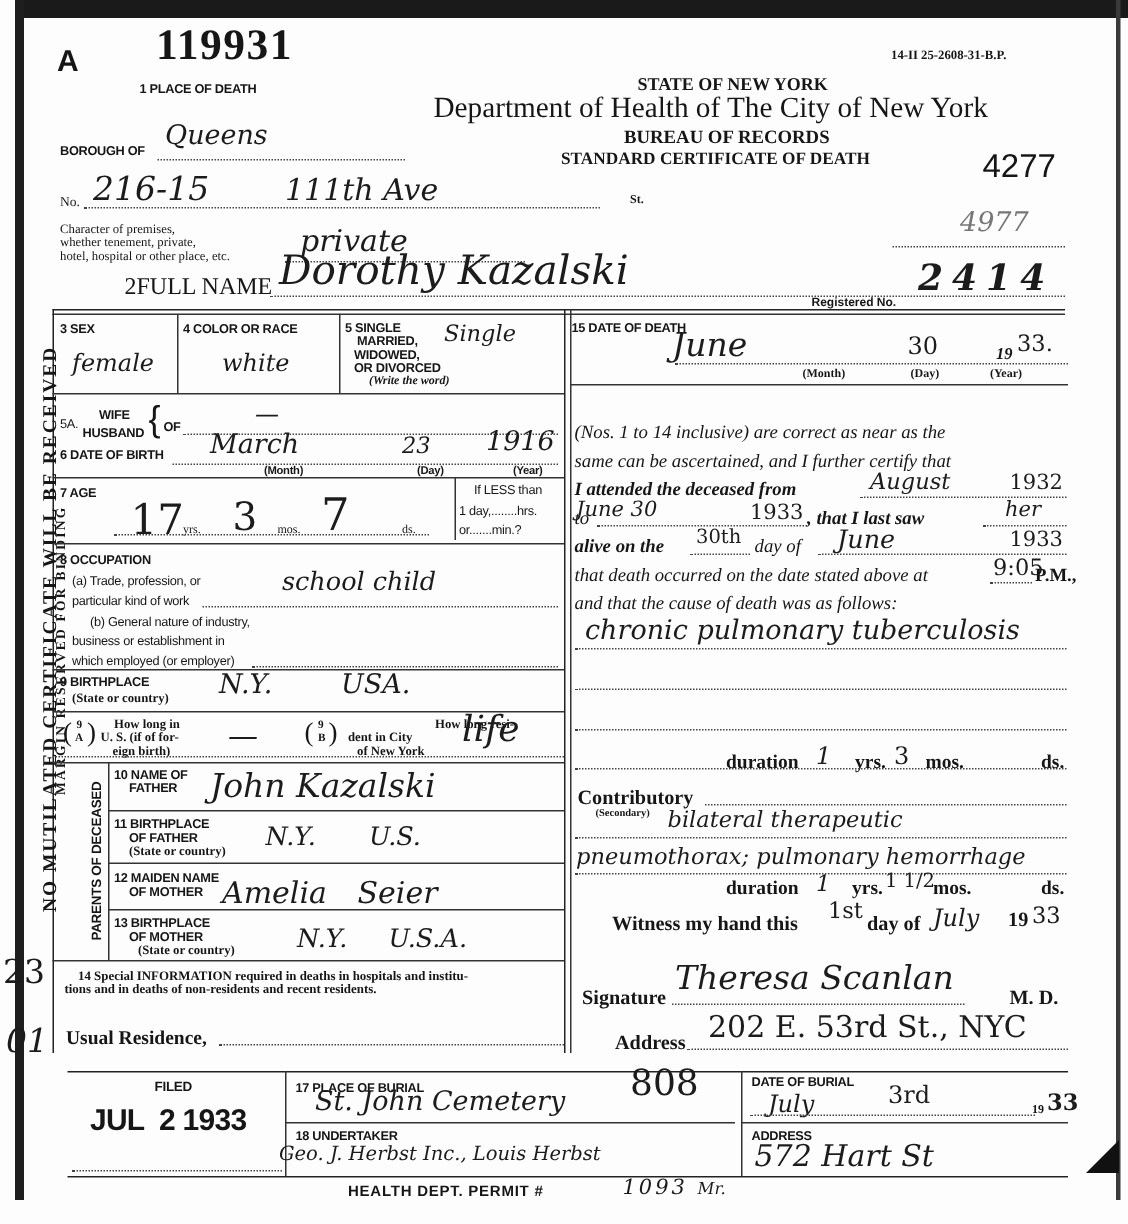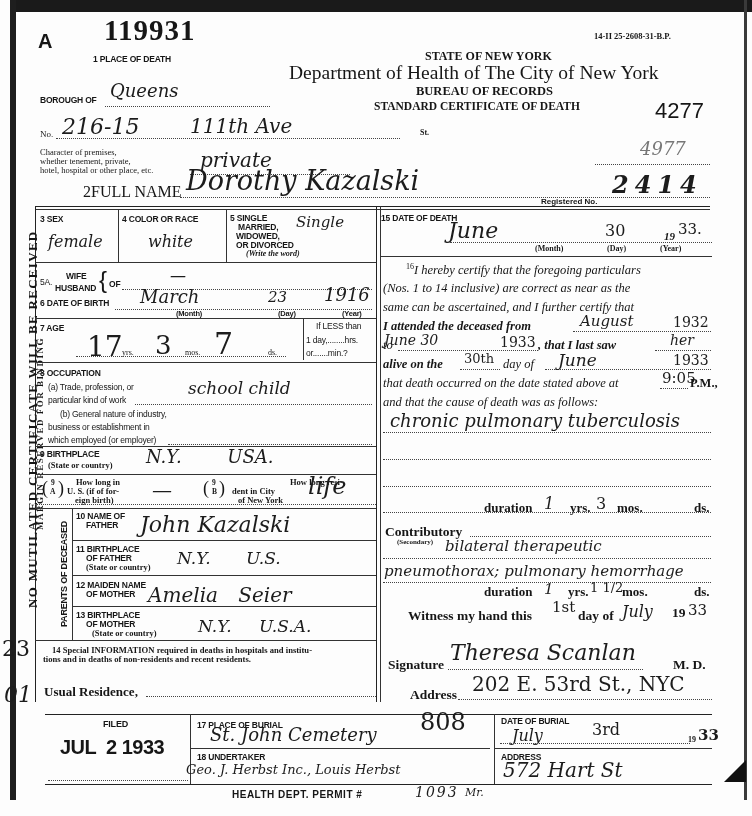--- a/index.html
+++ b/index.html
@@ -192,21 +192,20 @@
   <div class="abs hand" style="left:448px;top:218px;font-size:22px;">June</div>
   <div class="abs hand" style="left:605px;top:221px;font-size:16px;font-style:normal;">30</div>
   <div class="abs serif" style="left:664px;top:230px;font-size:11px;font-style:italic;font-weight:bold;">19</div>
   <div class="abs hand" style="left:678px;top:220px;font-size:15px;font-style:normal;">33.</div>
   <div class="dl" style="left:450px;top:242px;width:262px;"></div>
   <div class="abs serif" style="left:535px;top:244px;font-size:8px;font-weight:bold;">(Month)</div>
   <div class="abs serif" style="left:607px;top:244px;font-size:8px;font-weight:bold;">(Day)</div>
   <div class="abs serif" style="left:660px;top:244px;font-size:8px;font-weight:bold;">(Year)</div>
   <div class="hl2" style="left:380px;top:256px;width:332px;"></div>
 
-  <div class="abs ital" style="left:406px;top:262px;font-weight:normal;"><sup style="font-size:8px;font-style:normal;">16</sup><span>I hereby certify that the foregoing particulars</span></div>
   <div class="abs ital" style="left:383px;top:281px;font-weight:normal;">(Nos. 1 to 14 inclusive) are correct as near as the</div>
   <div class="abs ital" style="left:383px;top:300px;font-weight:normal;">same can be ascertained, and I further certify that</div>
   <div class="abs ital" style="left:383px;top:319px;">I attended the deceased from</div>
   <div class="dl" style="left:573px;top:331px;width:138px;"></div>
   <div class="abs hand" style="left:580px;top:312px;font-size:15px;">August</div>
   <div class="abs hand" style="left:673px;top:314px;font-size:14px;font-style:normal;">1932</div>
 
   <div class="abs ital" style="left:383px;top:338px;font-weight:normal;">to</div>
   <div class="dl" style="left:398px;top:350px;width:140px;"></div>
   <div class="abs hand" style="left:384px;top:332px;font-size:14px;">June 30</div>

